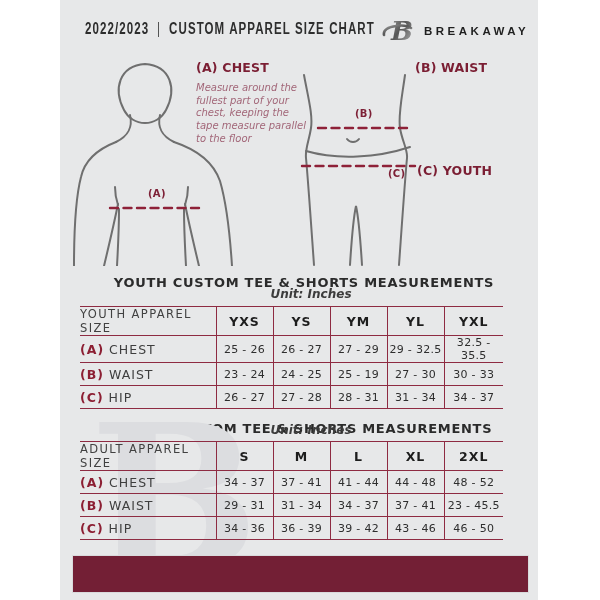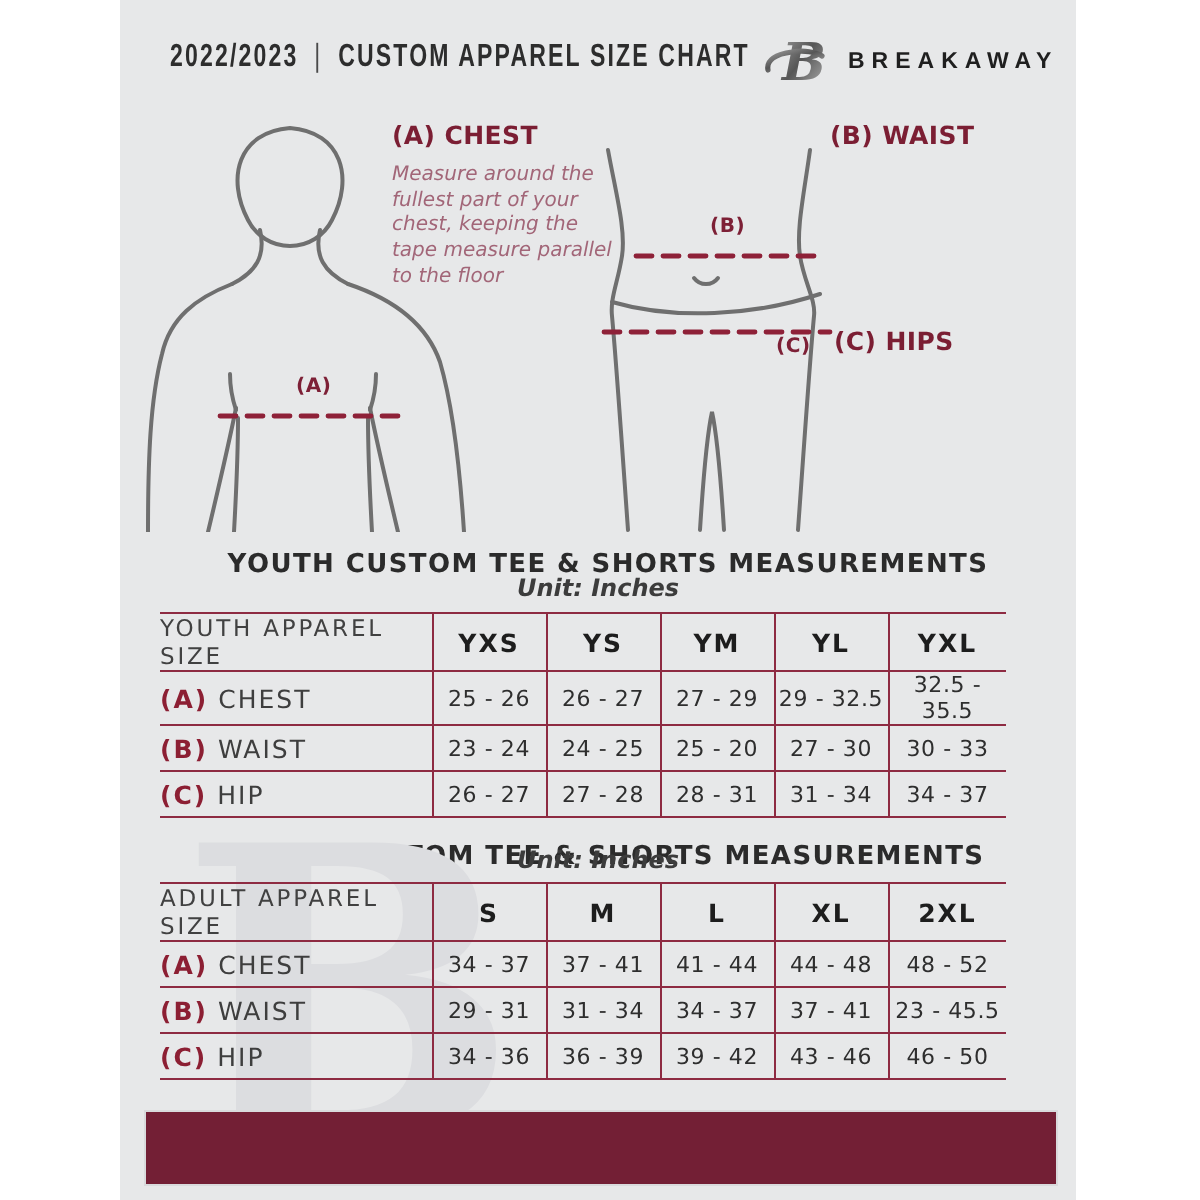--- a/index.html
+++ b/index.html
@@ -43,21 +43,21 @@
   .gb-a{left:136px;top:60px;width:112px;}
   .gb-b{left:355px;top:60px;width:116px;}
   .gb-c{left:357px;top:163px;width:118px;}
   
   .section-title{
     position:absolute;left:0;width:100%;text-align:center;margin:5px;
     font-size:13px;font-weight:bold;color:#2b2b2b;letter-spacing:0.7px;
   }
   .unit-line{
     position:absolute;left:0;width:100%;text-align:center;
-    font-size:12px;font-style:italic;font-weight:bold;color:#3c3c3c;
+    font-size:12px;font-style:italic;font-weight:bold;color:#3c3c3c;padding-left:12px;
   }
   .size-table{
     position:absolute;left:20px;width:423px;border-collapse:collapse;table-layout:fixed;
     z-index:2;
   }
   .size-table th,.size-table td{
     padding:0;border-bottom:1px solid #8e2b42;height:22px;
   }
   .size-table thead th{border-top:1px solid #8e2b42;height:26px;}
   .size-table .vline{border-left:1px solid #8e2b42;text-align:center;}
@@ -133,21 +133,21 @@
   <div class="figure-label" style="left:328px;top:168px">(C)</div>
 
   <div class="guide-block gb-a">
     <h3 class="guide-heading">(A) CHEST</h3>
     <p class="guide-body">Measure around the fullest part of your chest, keeping the tape measure parallel to the floor</p>
   </div>
   <div class="guide-block gb-b">
     <h3 class="guide-heading">(B) WAIST</h3>
   </div>
   <div class="guide-block gb-c">
-    <h3 class="guide-heading">(C) HIPS</h3>
+    <h3 class="guide-heading">(C) YOUTH</h3>
   </div>
 
   <h2 class="section-title" style="top:270px">YOUTH CUSTOM TEE &amp; SHORTS MEASUREMENTS</h2>
   <div class="unit-line" style="top:287px">Unit: Inches</div>
 
   <table class="size-table" style="top:306px">
     <colgroup>
         <col style="width:136px">
         <col style="width:57px">
         <col style="width:57px">
@@ -171,21 +171,21 @@
         <td class="val vline">25 - 26</td>
         <td class="val vline">26 - 27</td>
         <td class="val vline">27 - 29</td>
         <td class="val vline">29 - 32.5</td>
         <td class="val vline">32.5 - 35.5</td>
       </tr>
       <tr>
         <td class="row-label"><span class="prefix">(B)</span><span>WAIST</span></td>
         <td class="val vline">23 - 24</td>
         <td class="val vline">24 - 25</td>
-        <td class="val vline">25 - 20</td>
+        <td class="val vline">25 - 19</td>
         <td class="val vline">27 - 30</td>
         <td class="val vline">30 - 33</td>
       </tr>
       <tr>
         <td class="row-label"><span class="prefix">(C)</span><span>HIP</span></td>
         <td class="val vline">26 - 27</td>
         <td class="val vline">27 - 28</td>
         <td class="val vline">28 - 31</td>
         <td class="val vline">31 - 34</td>
         <td class="val vline">34 - 37</td>

